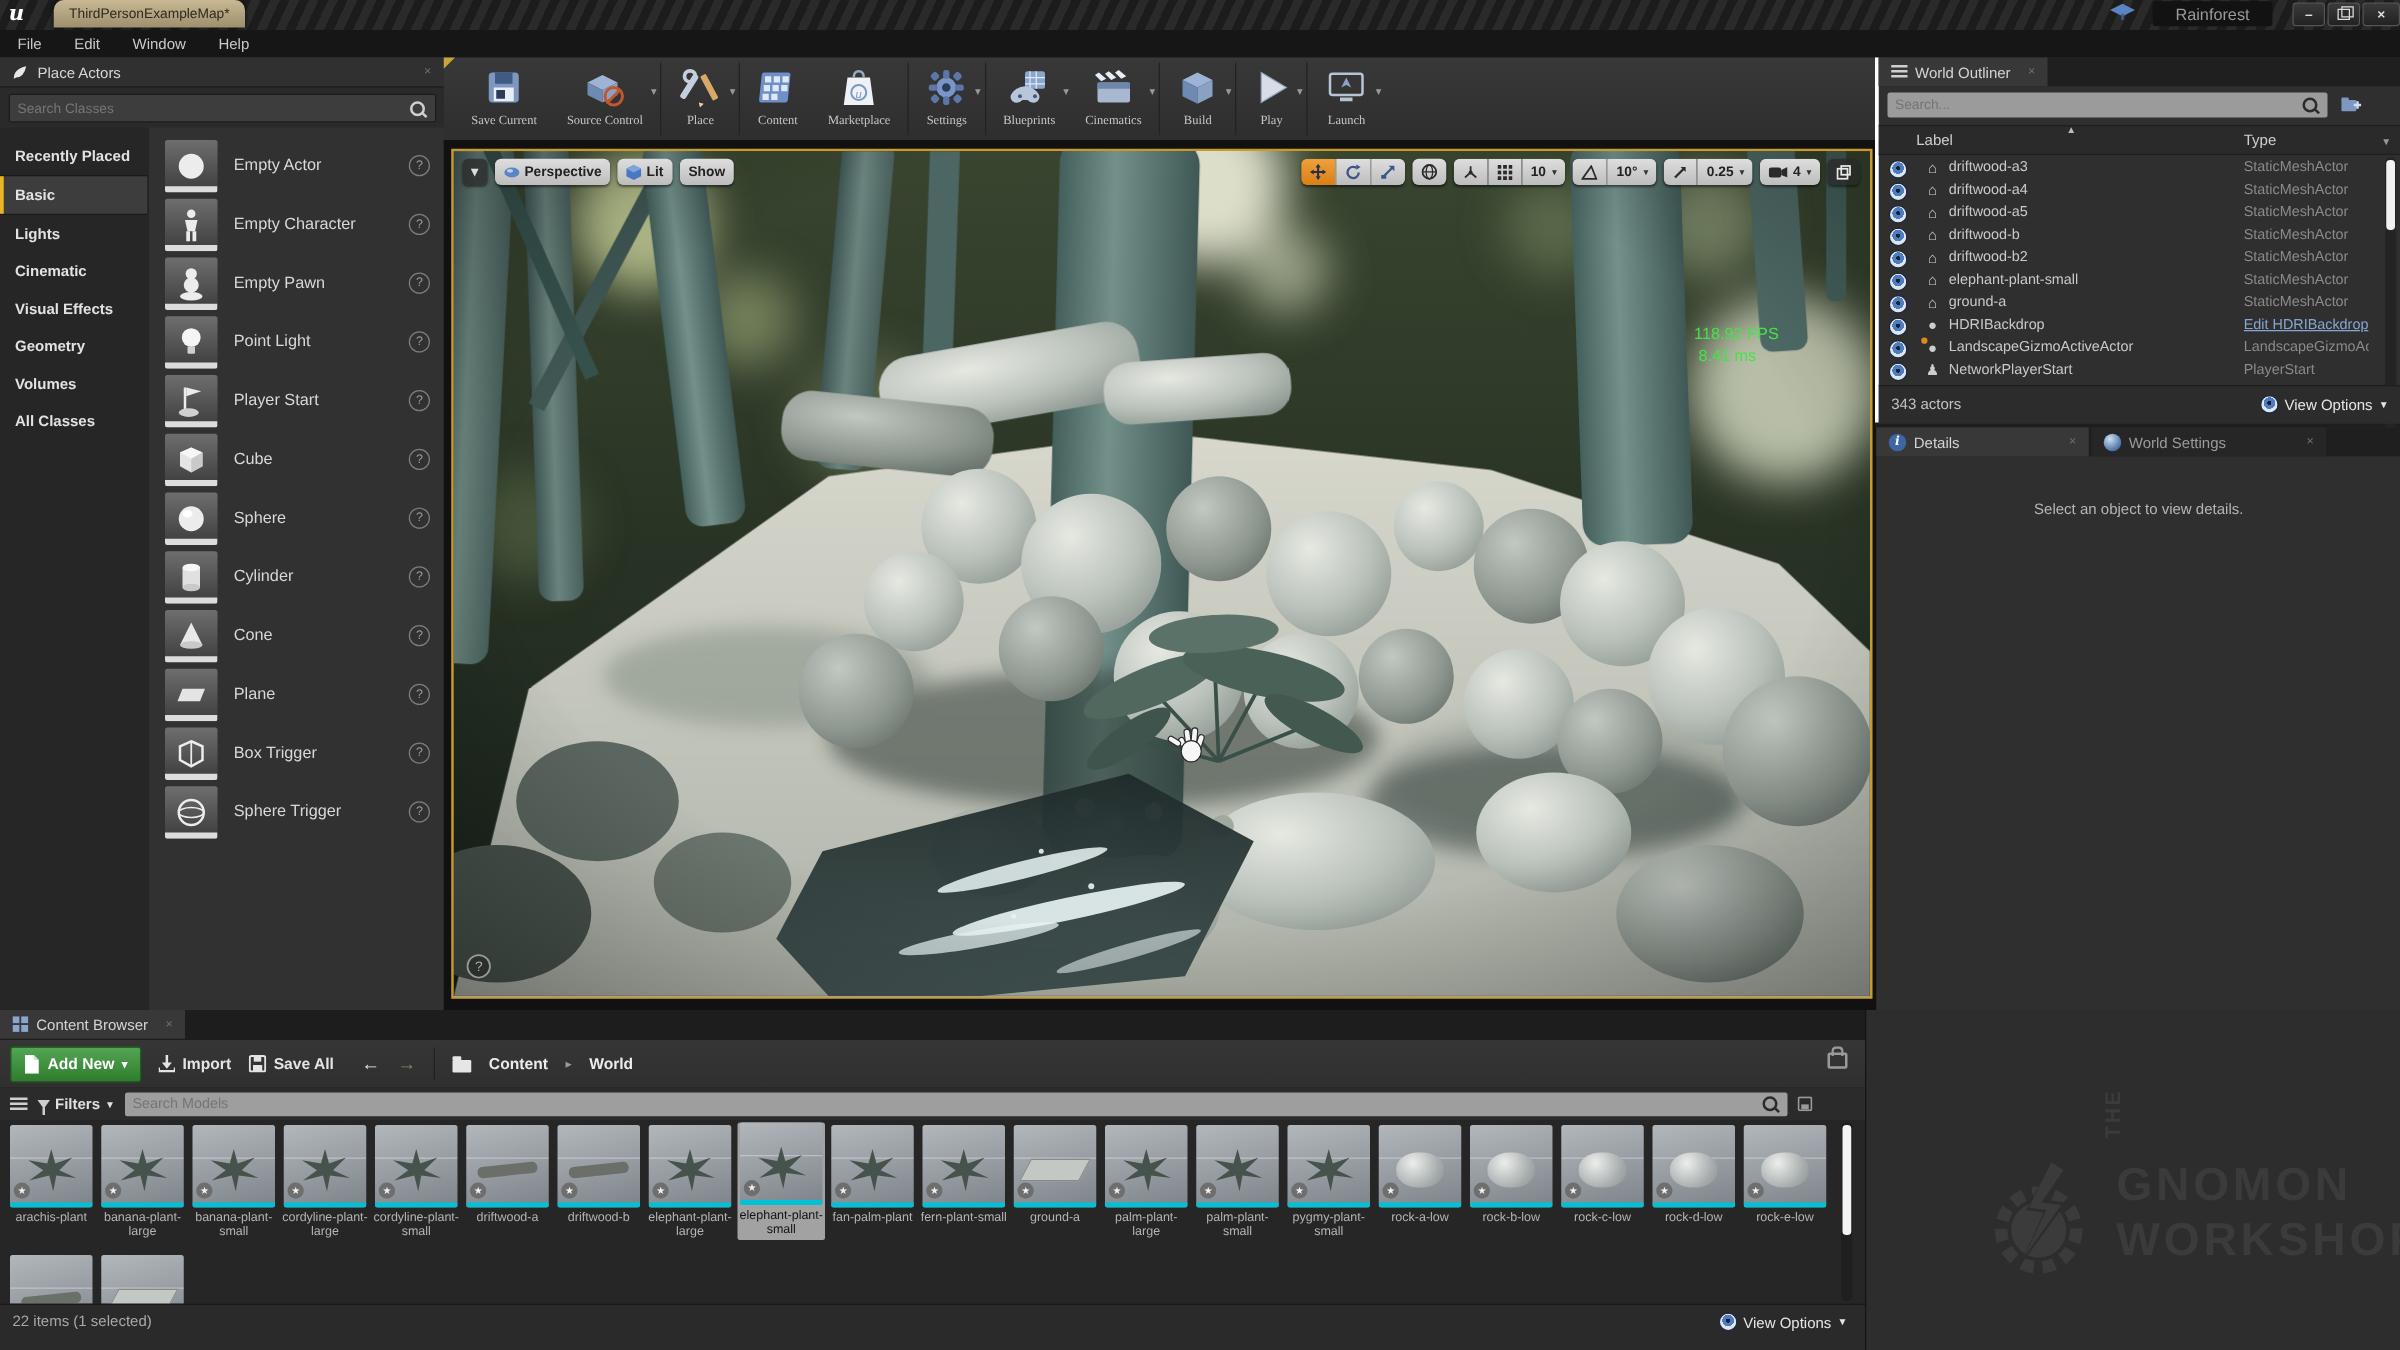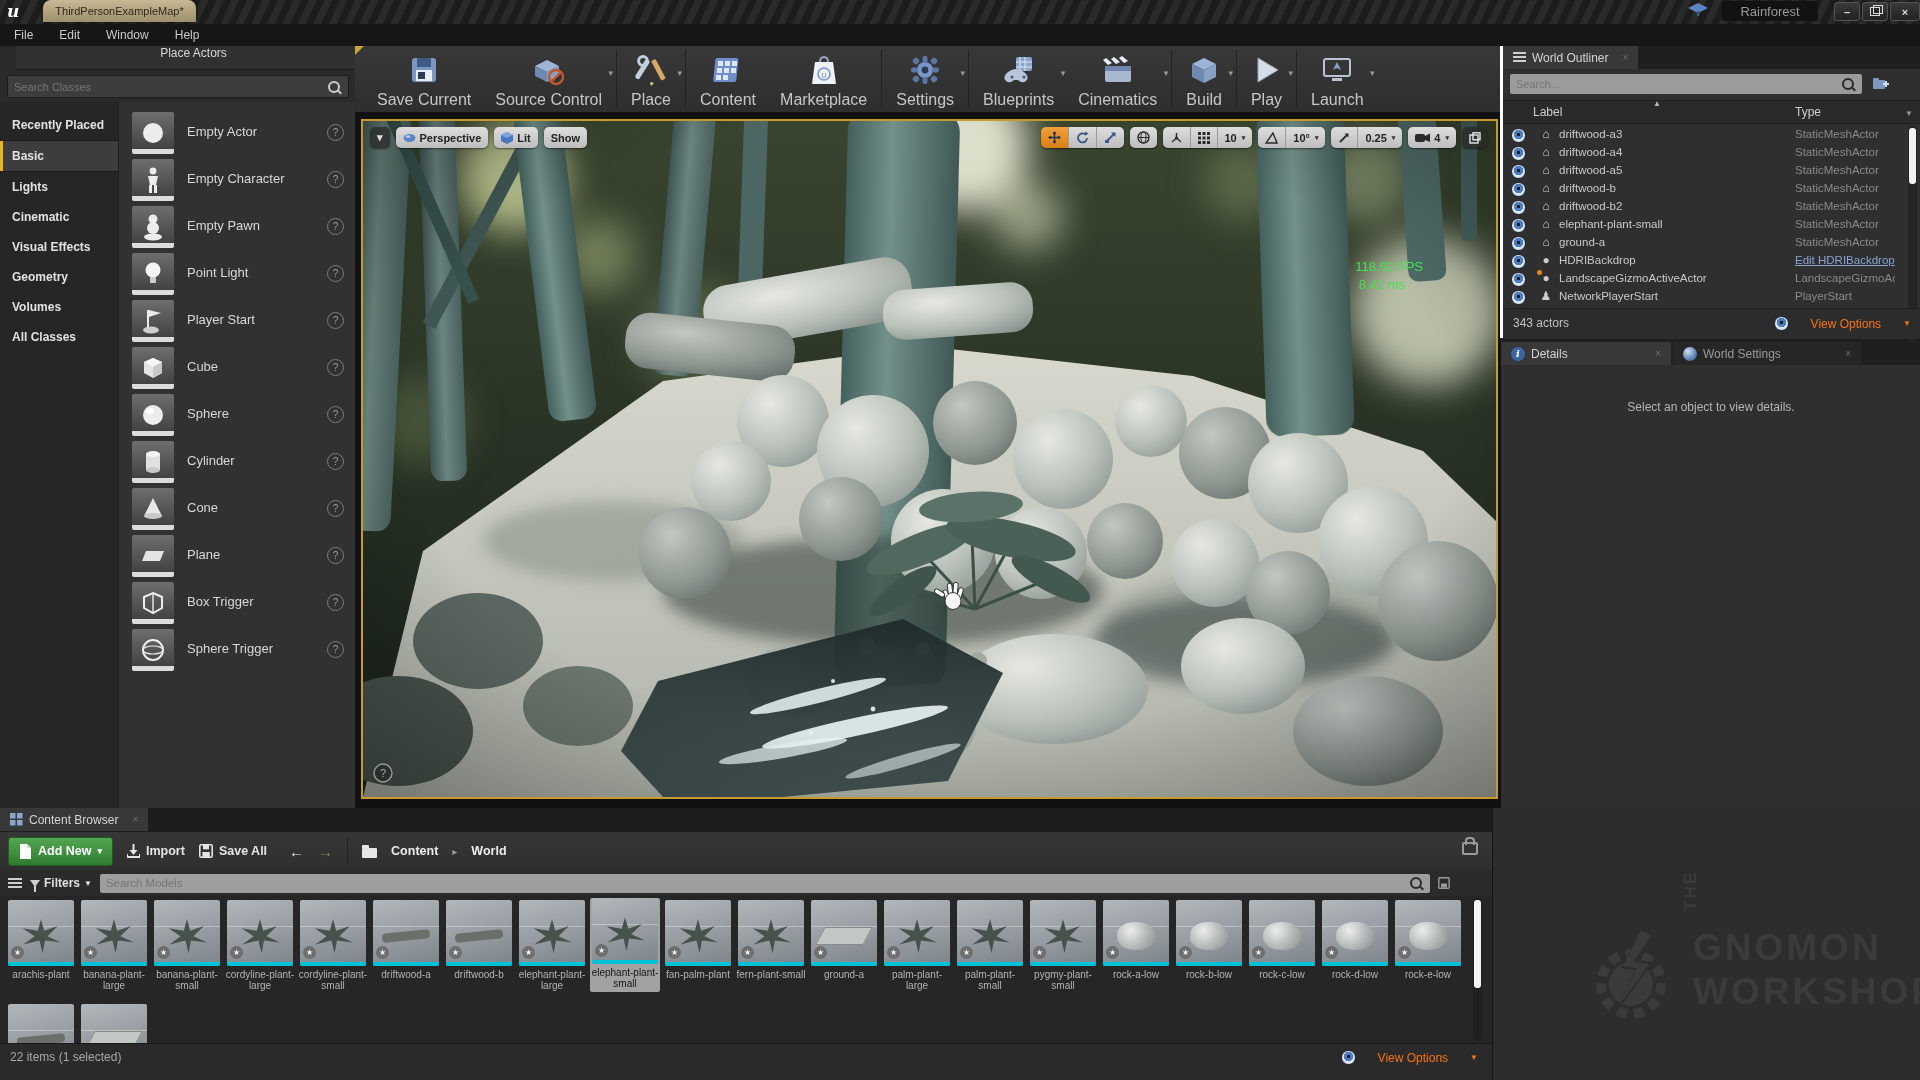--- a/index.html
+++ b/index.html
@@ -17,22 +17,22 @@
     display:flex;align-items:center;justify-content:center;color:#9a9a9a;font-size:13px;}
   .winbtn{top:2px;width:24px;height:17px;background:linear-gradient(#3a3a3a,#222);border:1px solid #555;
     border-radius:3px;display:flex;align-items:center;justify-content:center;color:#ddd;font-size:11px;font-weight:bold;}
   .restore-glyph{width:8px;height:7px;border:1px solid #ddd;position:relative;background:#2a2a2a;}
   .restore-glyph::before{content:"";position:absolute;left:2px;top:-3px;width:8px;height:7px;border:1px solid #ddd;}
   
   #menubar{left:0;top:24px;width:1920px;height:22px;background:#161616;display:flex;align-items:center;gap:26px;padding-left:14px;}
   .menu-item{color:#c9c9c9;font-size:12px;}
   
   #place-panel{left:0;top:46px;width:355px;height:762px;background:#2a2a2a;}
-  #place-tab{left:16px;top:0;width:355px;height:23px;background:#303030;display:flex;align-items:center;
-    border-bottom:1px solid #1a1a1a;color:#d6d6d6;font-size:12px;flex-direction:column;}
+  #place-tab{left:0;top:0;width:355px;height:23px;background:#303030;display:flex;align-items:center;
+    border-bottom:1px solid #1a1a1a;color:#d6d6d6;font-size:12px;}
   #place-search{left:7px;top:29px;width:340px;height:21px;background:#3d3d3d;border:1px solid #1c1c1c;border-radius:2px;
     display:flex;align-items:center;}
   #place-search input{flex:1;background:transparent;border:none;outline:none;color:#8d8d8d;font-size:11px;padding:0 6px;}
   #cat-col{left:0;top:56px;width:118px;height:706px;background:#262626;}
   .cat-row{position:relative;height:30px;display:flex;align-items:center;padding-left:12px;
     color:#e2e2e2;font-size:12px;font-weight:bold;}
   .cat-row.sel{background:#3d3d3d;border-top:1px solid #1a1a1a;border-bottom:1px solid #1a1a1a;}
   .cat-row.sel::before{content:"";position:absolute;left:0;top:0;bottom:0;width:3px;background:#e8b623;}
   #item-col{left:118px;top:56px;width:237px;height:706px;background:#313131;border-left:1px solid #202020;}
   .pa-item{position:relative;height:47px;text-align:center;}
@@ -42,21 +42,21 @@
   .pa-label{position:absolute;left:68px;top:15px;color:#d8d8d8;font-size:13px;}
   .qmark{position:absolute;right:12px;top:15px;width:15px;height:15px;border-radius:50%;border:1px solid #7d7d7d;
     color:#9c9c9c;font-size:10px;display:flex;align-items:center;justify-content:center;}
   
   #main-toolbar{left:355px;top:46px;width:1145px;height:66px;background:linear-gradient(#383838,#2e2e2e);
     border-bottom:1px solid #1d1d1d;display:flex;align-items:stretch;padding-left:10px;}
   #corner-tri{left:355px;top:46px;width:0;height:0;border-top:9px solid #c8a43c;border-right:9px solid transparent;}
   .tb-btn{position:relative;display:flex;flex-direction:column;align-items:center;justify-content:flex-start;
     padding:6px 12px 0 12px;}
   .tb-icon{height:36px;display:flex;align-items:center;}
-  .tb-label{color:#c6c6c6;font-size:16px;margin-top:3px;white-space:nowrap;}
+  .tb-label{color:#c6c6c6;font-size:10px;margin-top:3px;white-space:nowrap;font-family:Liberation Serif, serif;}
   .tb-caret{position:absolute;right:1px;top:22px;color:#9a9a9a;font-size:9px;}
   .tb-sep{width:1px;background:#222;margin:4px 2px;}
   
   #viewport-area{left:355px;top:112px;width:1145px;height:696px;background:#111;}
   #viewport{left:361px;top:119px;width:1133px;height:676px;border:2px solid #c79a2e;box-sizing:content-box;background:#222;}
   #viewport svg.scene{position:absolute;left:0;top:0;}
   .vchip{height:21px;border-radius:5px;background:linear-gradient(#dedede,#bdbdbd);display:flex;align-items:center;
     padding:0 7px;color:#222;font-size:11px;font-weight:bold;gap:4px;box-shadow:0 1px 2px rgba(0,0,0,.5);}
   .vchip.dark{background:rgba(40,40,40,.75);color:#ddd;}
   .vchip-group{display:flex;border-radius:5px;overflow:hidden;box-shadow:0 1px 2px rgba(0,0,0,.5);}
@@ -86,21 +86,21 @@
   .ol-eye{position:absolute;left:8px;top:2px;}
   .ol-icon{position:absolute;left:36px;top:1px;color:#cdcdcd;font-size:12px;width:14px;text-align:center;}
   .ol-label{position:absolute;left:56px;top:2px;color:#c9c9c9;font-size:11.5px;white-space:nowrap;}
   .ol-type{position:absolute;left:292px;top:2px;width:100px;overflow:hidden;color:#8a8a8a;font-size:11.5px;white-space:nowrap;}
   .ol-type.link{color:#86a6d1;text-decoration:underline;}
   .dot-orange{position:absolute;left:34px;top:0;width:5px;height:5px;border-radius:50%;background:#e08a1e;}
   #outliner-scroll{left:405px;top:80px;width:9px;height:224px;background:#242424;border-radius:4px;}
   #outliner-scroll .thumb{position:absolute;left:1px;top:2px;width:7px;height:56px;background:#f2f2f2;border-radius:3px;}
   #outliner-footer{left:0;top:262px;width:420px;height:30px;background:#2c2c2c;border-top:1px solid #1e1e1e;}
   #actor-count{position:absolute;left:10px;top:7px;color:#c2c2c2;font-size:12px;}
-  .view-options{position:absolute;display:flex;align-items:center;gap:22px;color:#f97316;font-size:12px;}
+  .view-options{position:absolute;display:flex;align-items:center;gap:5px;color:#e5e5e5;font-size:12px;}
   
   #details{left:1500px;top:342px;width:420px;height:466px;background:#2f2f2f;border-left:1px solid #111;}
   #details-empty{position:absolute;left:0;right:0;top:58px;text-align:center;color:#b5b5b5;font-size:12px;}
   .info-icon{width:14px;height:14px;border-radius:50%;background:#3d66a5;color:#fff;font:italic bold 10px "DejaVu Serif",serif;
     display:flex;align-items:center;justify-content:center;}
   .globe-icon{width:14px;height:14px;border-radius:50%;background:radial-gradient(circle at 35% 30%,#cfe0f0,#5f83b5 60%,#2e4a73);}
   
   #content-browser{left:0;top:808px;width:1492px;height:272px;background:#2b2b2b;}
   #cb-tabstrip{left:0;top:0;width:1492px;height:24px;background:#1d1d1d;display:flex;}
   #cb-toolbar{left:0;top:24px;width:1492px;height:38px;background:linear-gradient(#363636,#2f2f2f);

